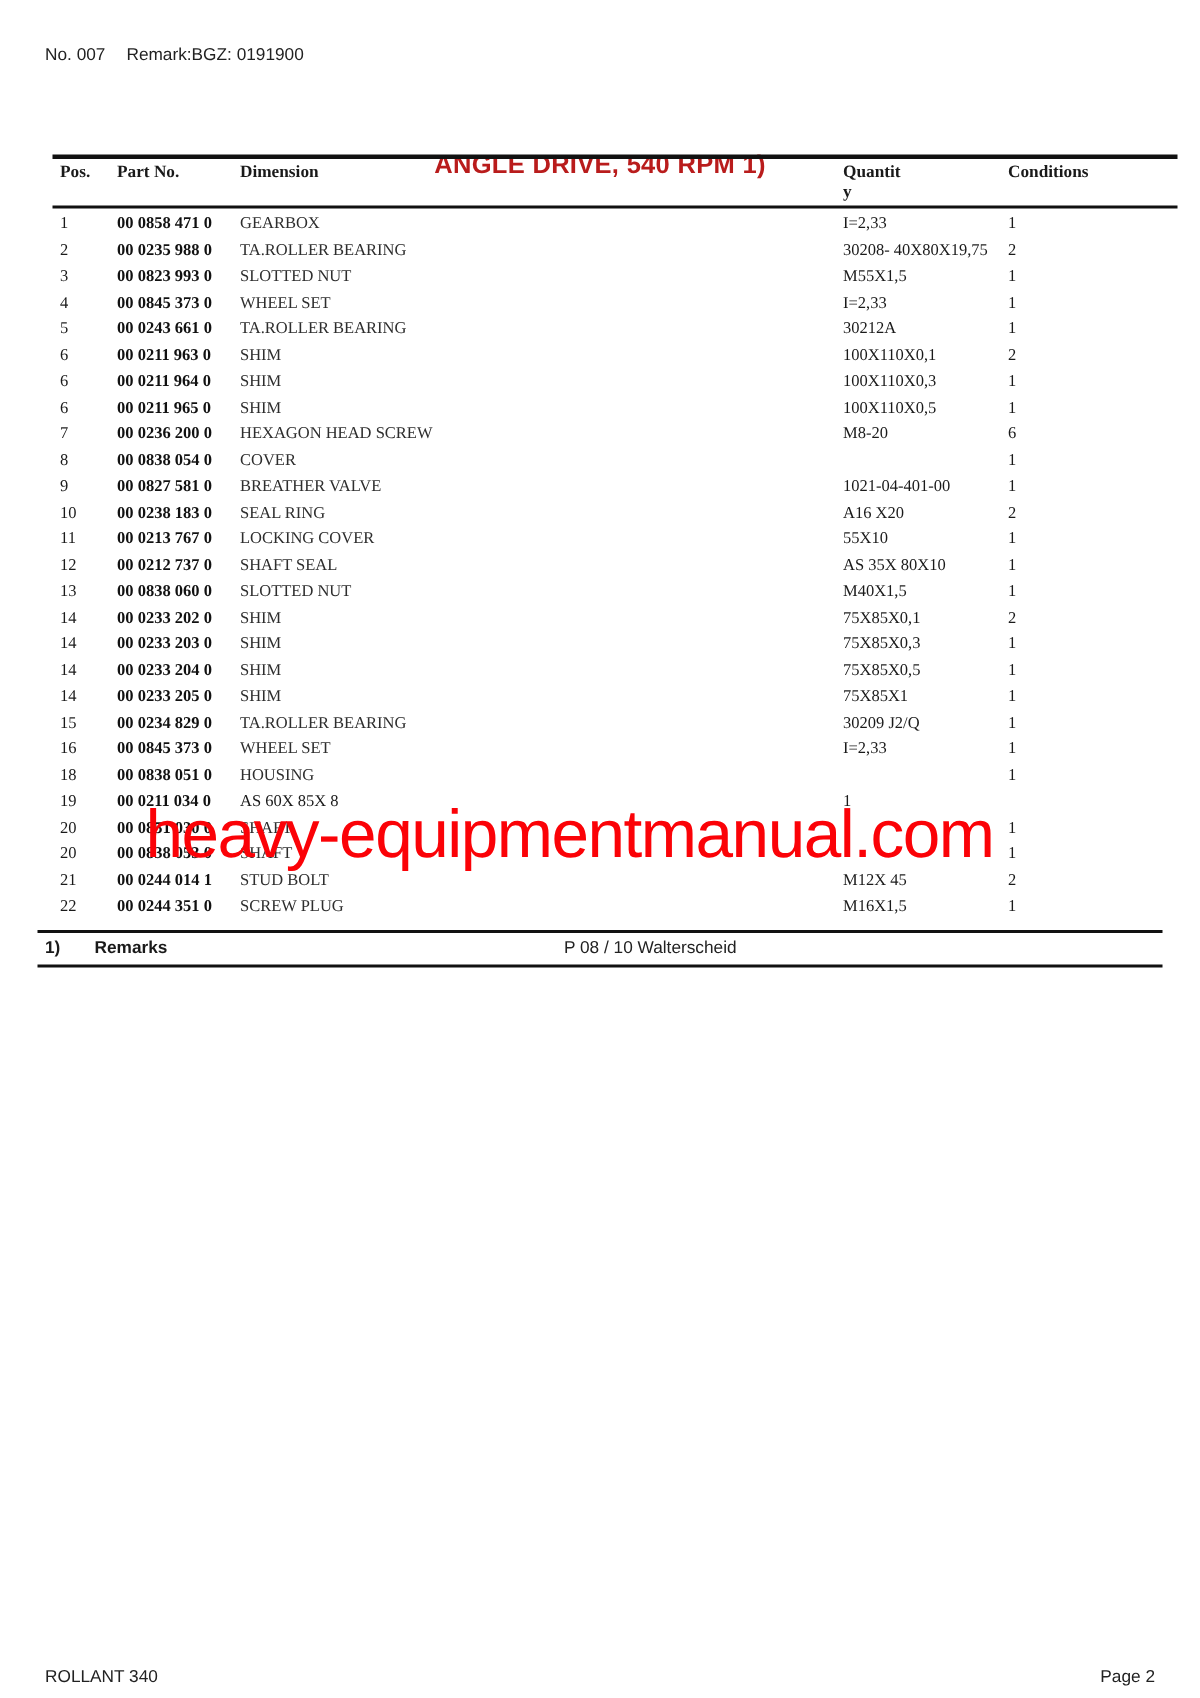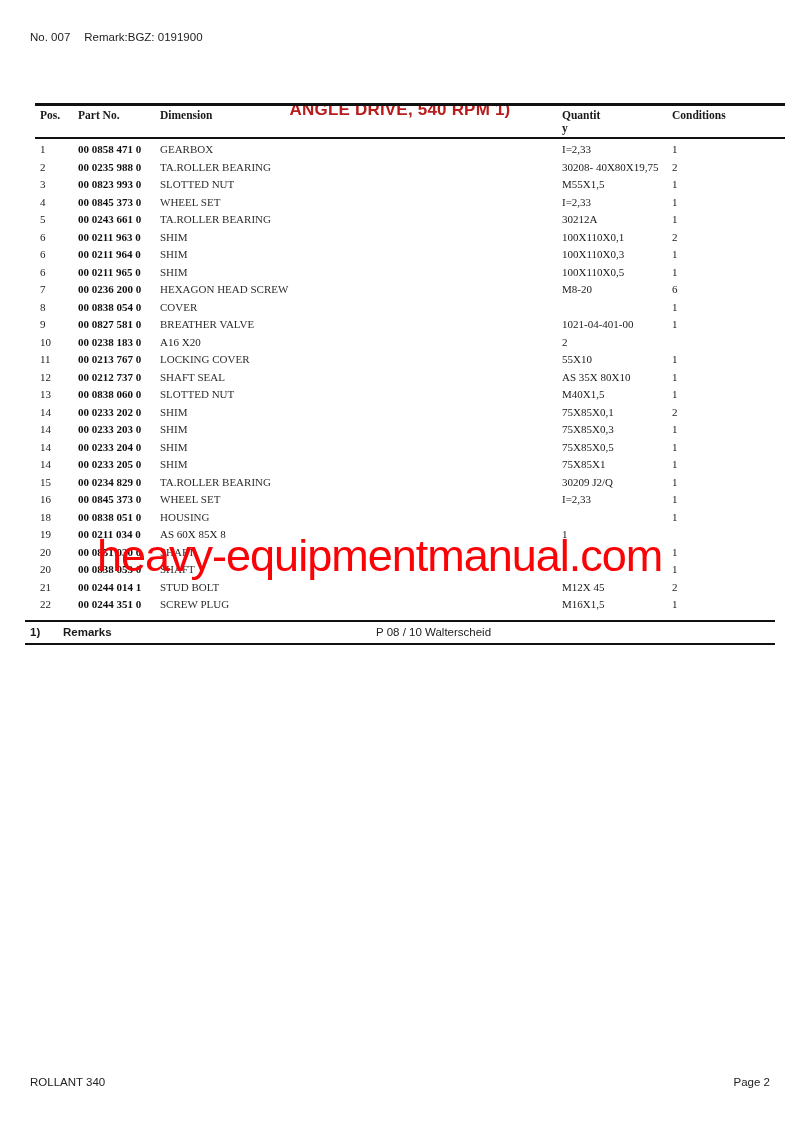--- a/index.html
+++ b/index.html
@@ -57,21 +57,21 @@
   .remarks-row .label { font-weight: bold; width: 313px; }
   .remarks-row .value { color: #222; }
   .watermark {
     position: absolute; top: 530px; left: 97px;
     font-size: 45px; letter-spacing: -1px;
     font-weight: normal;
     white-space: nowrap;
     z-index: 5;
   }
   .doc-footer {
-    position: absolute; top: 1076px; left: 30px; right: 30px;
+    position: absolute; top: 1112px; left: 30px; right: 30px;
     display: flex; justify-content: space-between;
     font-size: 11.5px; color: #222;
   }
 </style>
 </head>
 <body>
 
 <div class="doc-header">
   <div class="left">
     <span>No. 007</span>
@@ -177,20 +177,21 @@
     <div class="pos">9</div>
     <div class="part">00 0827 581 0</div>
     <div class="desc">BREATHER VALVE</div>
     <div class="dim">1021-04-401-00</div>
     <div class="qty">1</div>
     <div class="cond"></div>
   </div>
       <div class="t-row">
     <div class="pos">10</div>
     <div class="part">00 0238 183 0</div>
+    <div class="desc">SEAL RING</div>
     <div class="dim">A16  X20</div>
     <div class="qty">2</div>
     <div class="cond"></div>
   </div>
       <div class="t-row">
     <div class="pos">11</div>
     <div class="part">00 0213 767 0</div>
     <div class="desc">LOCKING COVER</div>
     <div class="dim">55X10</div>
     <div class="qty">1</div>

